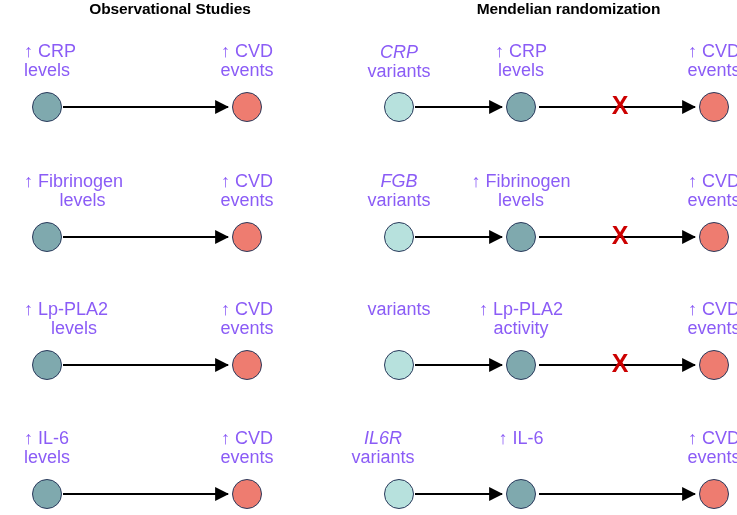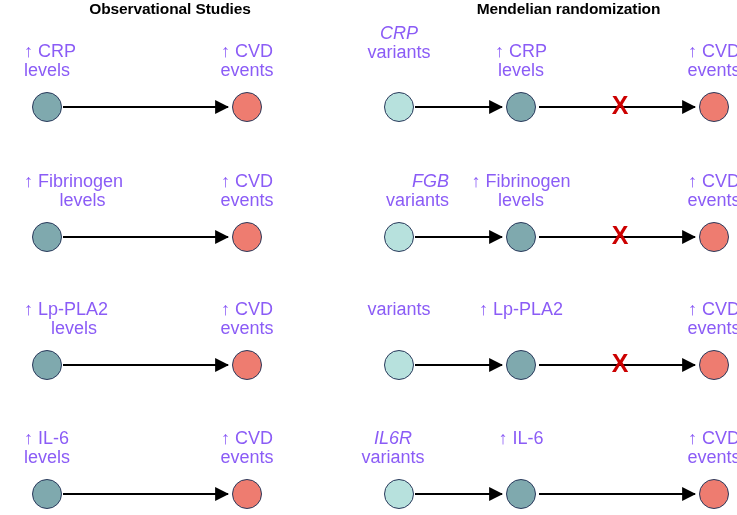--- a/index.html
+++ b/index.html
@@ -128,21 +128,21 @@
       <span class="l2">levels</span>
     </div>
     <div class="node-circle c-exposure" style="left:32px; top:92px; width:30px; height:30px;"></div>
 
     <div class="node-label" style="left:197px; top:42px; width:100px;">
       <span class="l1">↑ CVD</span>
       <span class="l2">events</span>
     </div>
     <div class="node-circle c-outcome" style="left:232px; top:92px; width:30px; height:30px;"></div>
 
-    <div class="node-label italic" style="left:349px; top:24px; width:100px;">
+    <div class="node-label italic" style="left:349px; top:43px; width:100px;">
       <span class="l1">CRP</span>
       <span class="l2">variants</span>
     </div>
     <div class="node-circle c-variant" style="left:384px; top:92px; width:30px; height:30px;"></div>
 
     <div class="node-label" style="left:461px; top:42px; width:120px;">
       <span class="l1">↑ CRP</span>
       <span class="l2">levels</span>
     </div>
     <div class="node-circle c-exposure" style="left:506px; top:92px; width:30px; height:30px;"></div>
@@ -163,21 +163,21 @@
       <span class="l2" style="text-align:center; width:117px;">levels</span>
     </div>
     <div class="node-circle c-exposure" style="left:32px; top:222px; width:30px; height:30px;"></div>
 
     <div class="node-label" style="left:197px; top:172px; width:100px;">
       <span class="l1">↑ CVD</span>
       <span class="l2">events</span>
     </div>
     <div class="node-circle c-outcome" style="left:232px; top:222px; width:30px; height:30px;"></div>
 
-    <div class="node-label italic" style="left:349px; top:172px; width:100px;text-align:right;">
+    <div class="node-label italic" style="left:349px; top:172px; width:100px;">
       <span class="l1">FGB</span>
       <span class="l2">variants</span>
     </div>
     <div class="node-circle c-variant" style="left:384px; top:222px; width:30px; height:30px;"></div>
 
     <div class="node-label" style="left:461px; top:172px; width:120px;">
       <span class="l1">↑ Fibrinogen</span>
       <span class="l2">levels</span>
     </div>
     <div class="node-circle c-exposure" style="left:506px; top:222px; width:30px; height:30px;"></div>
@@ -205,20 +205,21 @@
     </div>
     <div class="node-circle c-outcome" style="left:232px; top:350px; width:30px; height:30px;"></div>
 
     <div class="node-label italic" style="left:349px; top:300px; width:100px;">
       <span class="l2">variants</span>
     </div>
     <div class="node-circle c-variant" style="left:384px; top:350px; width:30px; height:30px;"></div>
 
     <div class="node-label" style="left:461px; top:300px; width:120px;">
       <span class="l1">↑ Lp-PLA2</span>
+      <span class="l2">activity</span>
     </div>
     <div class="node-circle c-exposure" style="left:506px; top:350px; width:30px; height:30px;"></div>
 
     <div class="x-mark" style="left:608px; top:351px;">X</div>
 
     <div class="node-label" style="left:664px; top:300px; width:100px;">
       <span class="l1">↑ CVD</span>
       <span class="l2">events</span>
     </div>
     <div class="node-circle c-outcome" style="left:699px; top:350px; width:30px; height:30px;"></div>
@@ -231,21 +232,21 @@
       <span class="l2">levels</span>
     </div>
     <div class="node-circle c-exposure" style="left:32px; top:479px; width:30px; height:30px;"></div>
 
     <div class="node-label" style="left:197px; top:429px; width:100px;">
       <span class="l1">↑ CVD</span>
       <span class="l2">events</span>
     </div>
     <div class="node-circle c-outcome" style="left:232px; top:479px; width:30px; height:30px;"></div>
 
-    <div class="node-label italic" style="left:343px; top:429px; width:100px;">
+    <div class="node-label italic" style="left:333px; top:429px; width:100px;">
       <span class="l1">IL6R</span>
       <span class="l2">variants</span>
     </div>
     <div class="node-circle c-variant" style="left:384px; top:479px; width:30px; height:30px;"></div>
 
     <div class="node-label" style="left:461px; top:429px; width:120px;">
       <span class="l1">↑ IL-6</span>
     </div>
     <div class="node-circle c-exposure" style="left:506px; top:479px; width:30px; height:30px;"></div>
 

